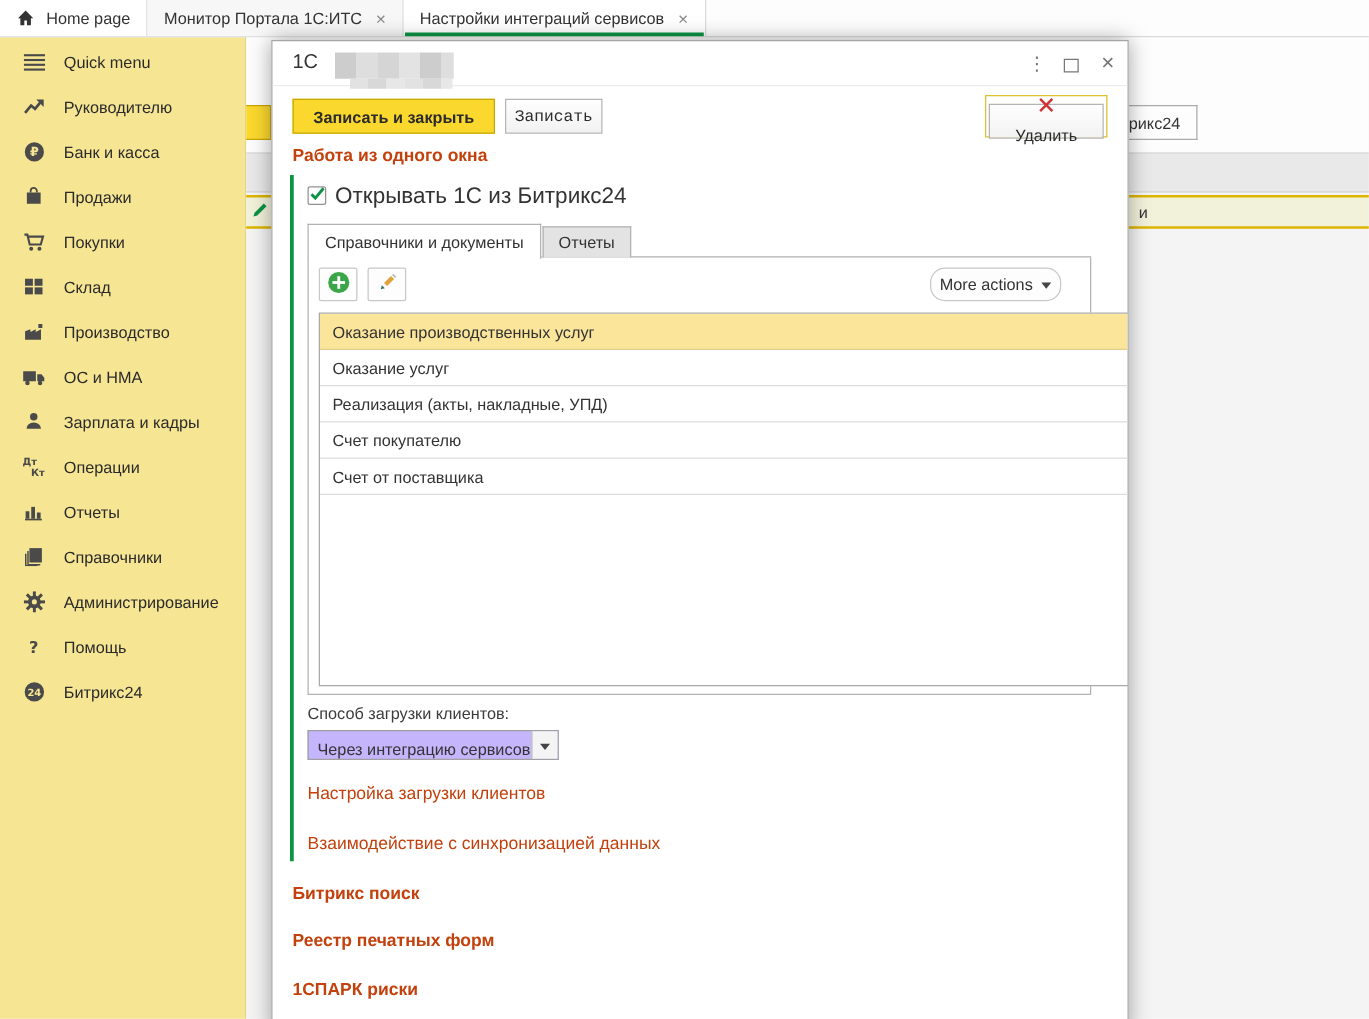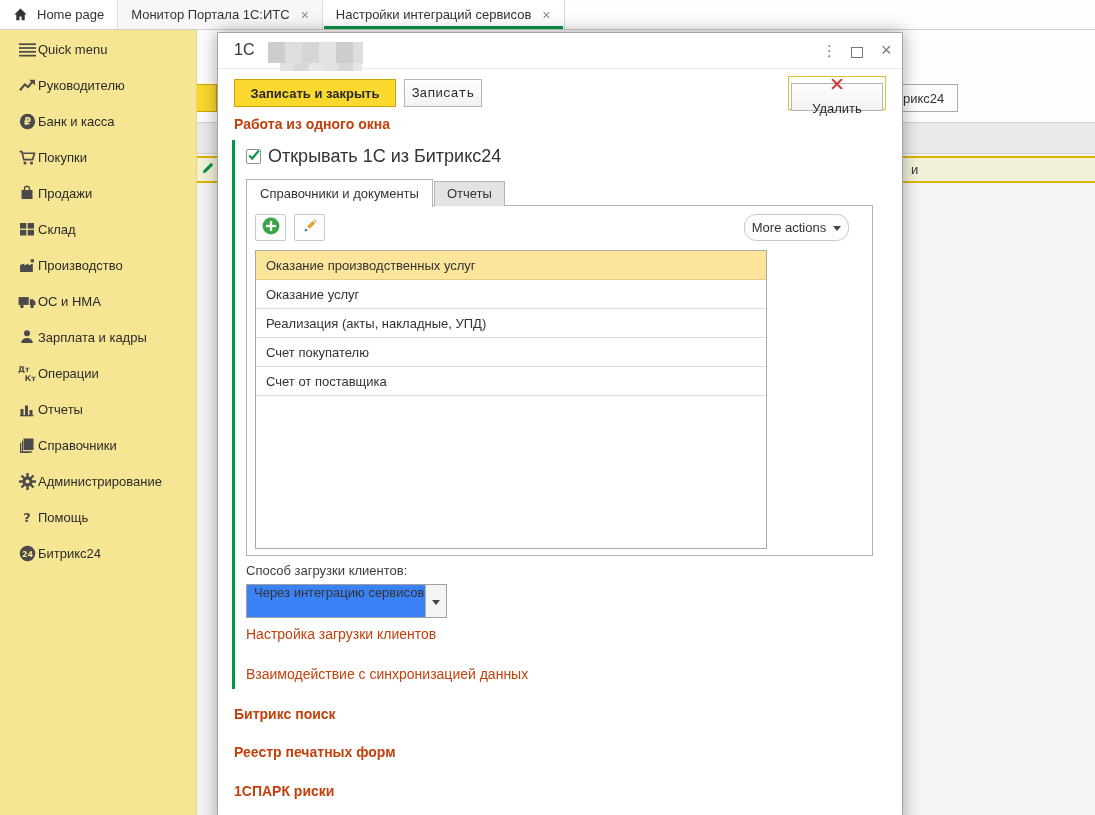--- a/index.html
+++ b/index.html
@@ -16,21 +16,21 @@
   .wtab.active { background:#fff; }
   .wtab.active::after { content:""; position:absolute; left:1px; right:1px; bottom:0; height:3px; background:#0b9444; }
   .wtab .wtab-icon { display:inline-flex; margin-right:9px; }
   .wtab .wtab-close { margin-left:11px; color:#8a8a8a; font-size:14px; line-height:1; }
 
   
   #sidebar { position:absolute; left:0; top:30px; width:197px; height:785px;
     background:#f6e593; border-right:1px solid #e6d47e; padding-top:1px; }
   .side-item { height:36px; display:flex; align-items:center; cursor:default; }
   .side-icon { width:22px; margin-left:16px; display:inline-flex; justify-content:center; align-items:center; }
-  .side-label { color:#2b2b2b; font-size:13px; }
+  .side-label { margin-left:13px; color:#2b2b2b; font-size:13px; }
 
   
   #bgwin { position:absolute; left:197px; top:30px; width:898px; height:785px; background:#f4f4f4; }
   .bg-top { position:absolute; left:0; top:0; width:100%; height:92px; background:#fdfdfd; }
   .bg-yellow-frag { position:absolute; left:0; top:54px; width:20px; height:28px;
     background:#fbd82e; border:1px solid #c9a602; border-left:none; }
   .bg-partial-btn { position:absolute; left:706px; top:54px; width:55px; height:28px;
     background:#fdfdfd; border:1px solid #ababab; border-left:none; display:flex; align-items:center; font-size:13px; color:#333; }
   .bg-sep { position:absolute; left:0; top:92px; width:100%; height:1px; background:#cfcfcf; }
   .bg-header { position:absolute; left:0; top:93px; width:100%; height:31px; background:#e9e9e9; border-bottom:1px solid #d3d3d3; }
@@ -81,27 +81,27 @@
   .dtab.active { background:#fff; padding:6px 13px; margin-bottom:-1px; }
 
   
   #panel { position:absolute; left:28px; top:172px; width:627px; height:351px; border:1px solid #b3b3b3; background:#fff; }
   .toolbtn { position:absolute; top:8px; width:31px; height:27px; display:flex; align-items:center;
     justify-content:center; border:1px solid #c8c8c8; background:#fdfdfd; border-radius:2px; cursor:default; }
   #btn-add { left:8px; } #btn-edit { left:47px; }
   #btn-more { position:absolute; left:497px; top:8px; width:105px; height:27px; display:flex; gap:7px;
     align-items:center; justify-content:center; border:1px solid #c8c8c8; background:#fdfdfd; border-radius:12px; cursor:default; }
 
-  #doclist { position:absolute; left:8px; top:44px; width:512px; height:299px; border:1px solid #a9a9a9; background:#fff; overflow:hidden; }
+  #doclist { position:absolute; left:8px; top:44px; width:648px; height:299px; border:1px solid #a9a9a9; background:#fff; overflow:hidden; }
   .docrow { height:29px; display:flex; align-items:center; padding-left:10px; border-bottom:1px solid #dcdcdc; cursor:default; }
   .docrow.selected { background:#fae59b; border-bottom:1px solid #e2cd8a; }
 
   #load-label { position:absolute; left:28px; top:530px; color:#3c3c3c; }
-  #combo { position:absolute; left:28px; top:551px; width:201px; height:34px; border:1px solid #a0a0a0;
-    background:#3b82f6; display:flex; align-items:flex-start; }
+  #combo { position:absolute; left:28px; top:551px; width:201px; height:24px; border:1px solid #a0a0a0;
+    background:#c4b5fd; display:flex; align-items:flex-end; }
   #combo-value { flex:1; padding-left:7px; }
   #combo-arrow { width:21px; height:100%; border-left:1px solid #b5b5b5; background:#f4f4f4;
     display:flex; align-items:center; justify-content:center; }
 
   #lnk-clients { position:absolute; left:28px; top:593px; font-size:14px; }
   #lnk-sync    { position:absolute; left:28px; top:633px; font-size:14px; }
   #lnk-bsearch { position:absolute; left:16px; top:673px; font-size:14px; }
   #lnk-print   { position:absolute; left:16px; top:711px; font-size:14px; }
   #lnk-spark   { position:absolute; left:16px; top:750px; font-size:14px; }
 </style>
@@ -164,37 +164,37 @@
         <svg viewBox="0 0 16 16" width="17" height="17">
           <circle cx="8" cy="8" r="7.2" fill="#4a4a4a"></circle>
           <text x="8" y="11.4" text-anchor="middle" font-size="9.5" font-weight="bold" fill="#f6e593" font-family="DejaVu Sans, sans-serif">₽</text>
         </svg>
       </span>
       <span class="side-label">Банк и касса</span>
     </div>
 
     <div class="side-item">
       <span class="side-icon">
+        <svg viewBox="0 0 16 16" width="16" height="16">
+          <path fill="#4a4a4a" d="M2.5 5h11v9h-11z"></path>
+          <path fill="none" stroke="#4a4a4a" stroke-width="1.4" d="M5.5 5V3.8a2.5 2.5 0 0 1 5 0V5"></path>
+        </svg>
+      </span>
+      <span class="side-label">Продажи</span>
+    </div>
+
+    <div class="side-item">
+      <span class="side-icon">
         <svg viewBox="0 0 16 16" width="17" height="17">
           <path fill="none" stroke="#4a4a4a" stroke-width="1.6" d="M.5 2.5h2.2L4.5 10h8.3l1.7-6H3.5"></path>
           <circle cx="5.6" cy="13.2" r="1.5" fill="#4a4a4a"></circle>
           <circle cx="11.8" cy="13.2" r="1.5" fill="#4a4a4a"></circle>
         </svg>
       </span>
       <span class="side-label">Покупки</span>
-    </div>
-
-    <div class="side-item">
-      <span class="side-icon">
-        <svg viewBox="0 0 16 16" width="16" height="16">
-          <path fill="#4a4a4a" d="M2.5 5h11v9h-11z"></path>
-          <path fill="none" stroke="#4a4a4a" stroke-width="1.4" d="M5.5 5V3.8a2.5 2.5 0 0 1 5 0V5"></path>
-        </svg>
-      </span>
-      <span class="side-label">Продажи</span>
     </div>
 
     <div class="side-item">
       <span class="side-icon">
         <svg viewBox="0 0 16 16" width="16" height="16">
           <g fill="#4a4a4a">
             <rect x="1" y="2" width="6.3" height="5.6"></rect>
             <rect x="8.7" y="2" width="6.3" height="5.6"></rect>
             <rect x="1" y="8.9" width="6.3" height="5.6"></rect>
             <rect x="8.7" y="8.9" width="6.3" height="5.6"></rect>

